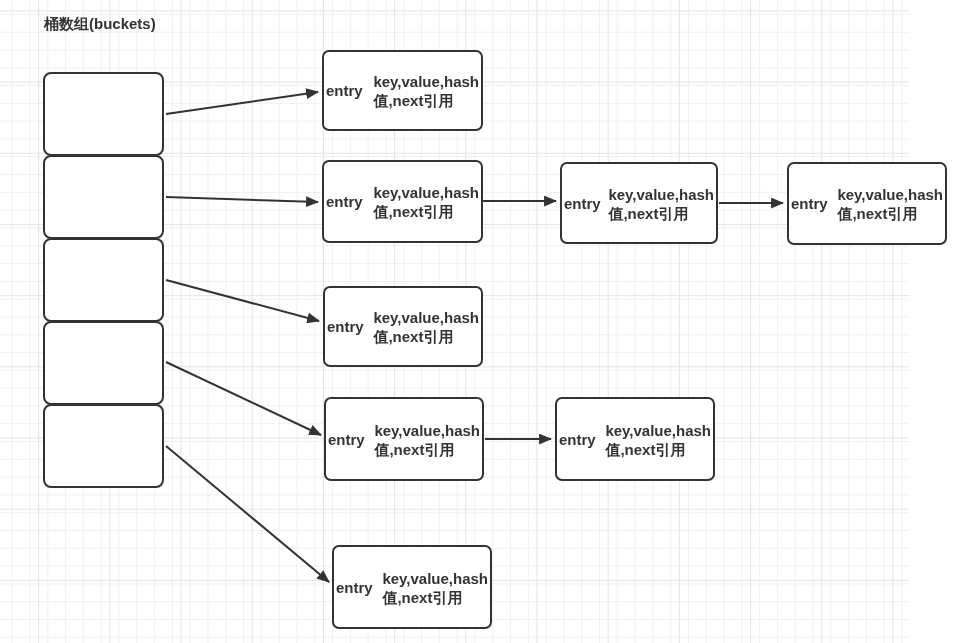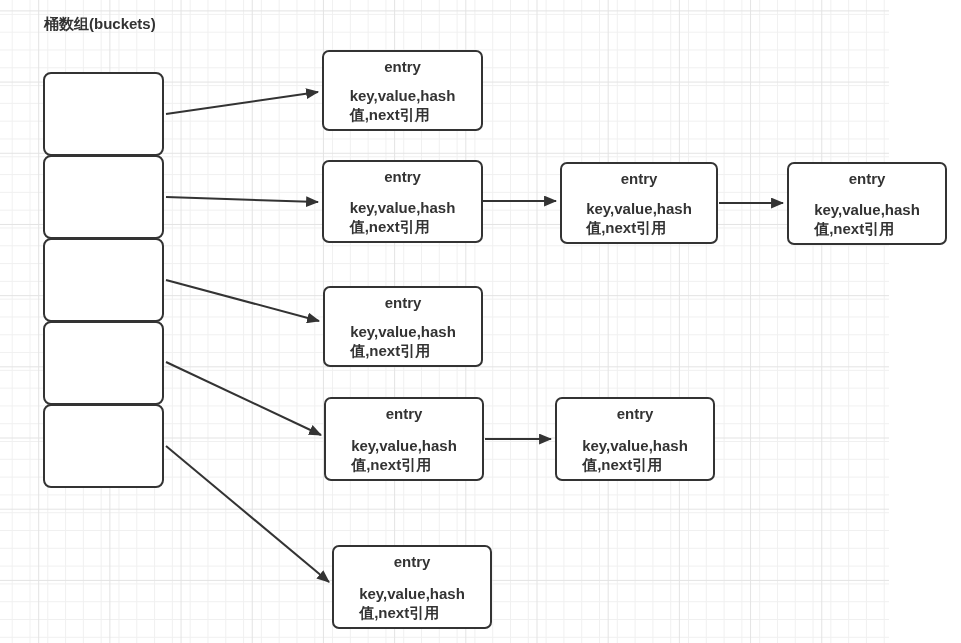--- a/index.html
+++ b/index.html
@@ -23,20 +23,21 @@
       linear-gradient(to right, #f0f0f0 1px, transparent 1px),
       linear-gradient(to bottom, #f0f0f0 1px, transparent 1px);
     background-size:
       71.2px 71.2px,
       71.2px 71.2px,
       17.8px 17.8px,
       17.8px 17.8px;
     background-position:
       -33px 0, 0 -60.8px,
       -6.1px 0, 0 -3.9px;
+    padding-left: 20px;
   }
   .diagram-title {
     position: absolute;
     left: 44px;
     top: 15px;
     font-size: 15px;
     font-weight: bold;
     color: #333333;
     white-space: nowrap;
   }
@@ -50,21 +51,21 @@
     border: 2.5px solid #333333;
     border-radius: 8px;
   }
   .entry {
     position: absolute;
     box-sizing: border-box;
     background: #ffffff;
     border: 2.5px solid #333333;
     border-radius: 7px;
     display: flex;
-    flex-direction: column;
+    flex-direction: row;
     justify-content: space-between;
     align-items: center;
     padding: 6px 2px 5px 2px;
     color: #333333;
   }
   .entry-title {
     font-size: 15px;
     font-weight: bold;
     line-height: 18px;
   }

